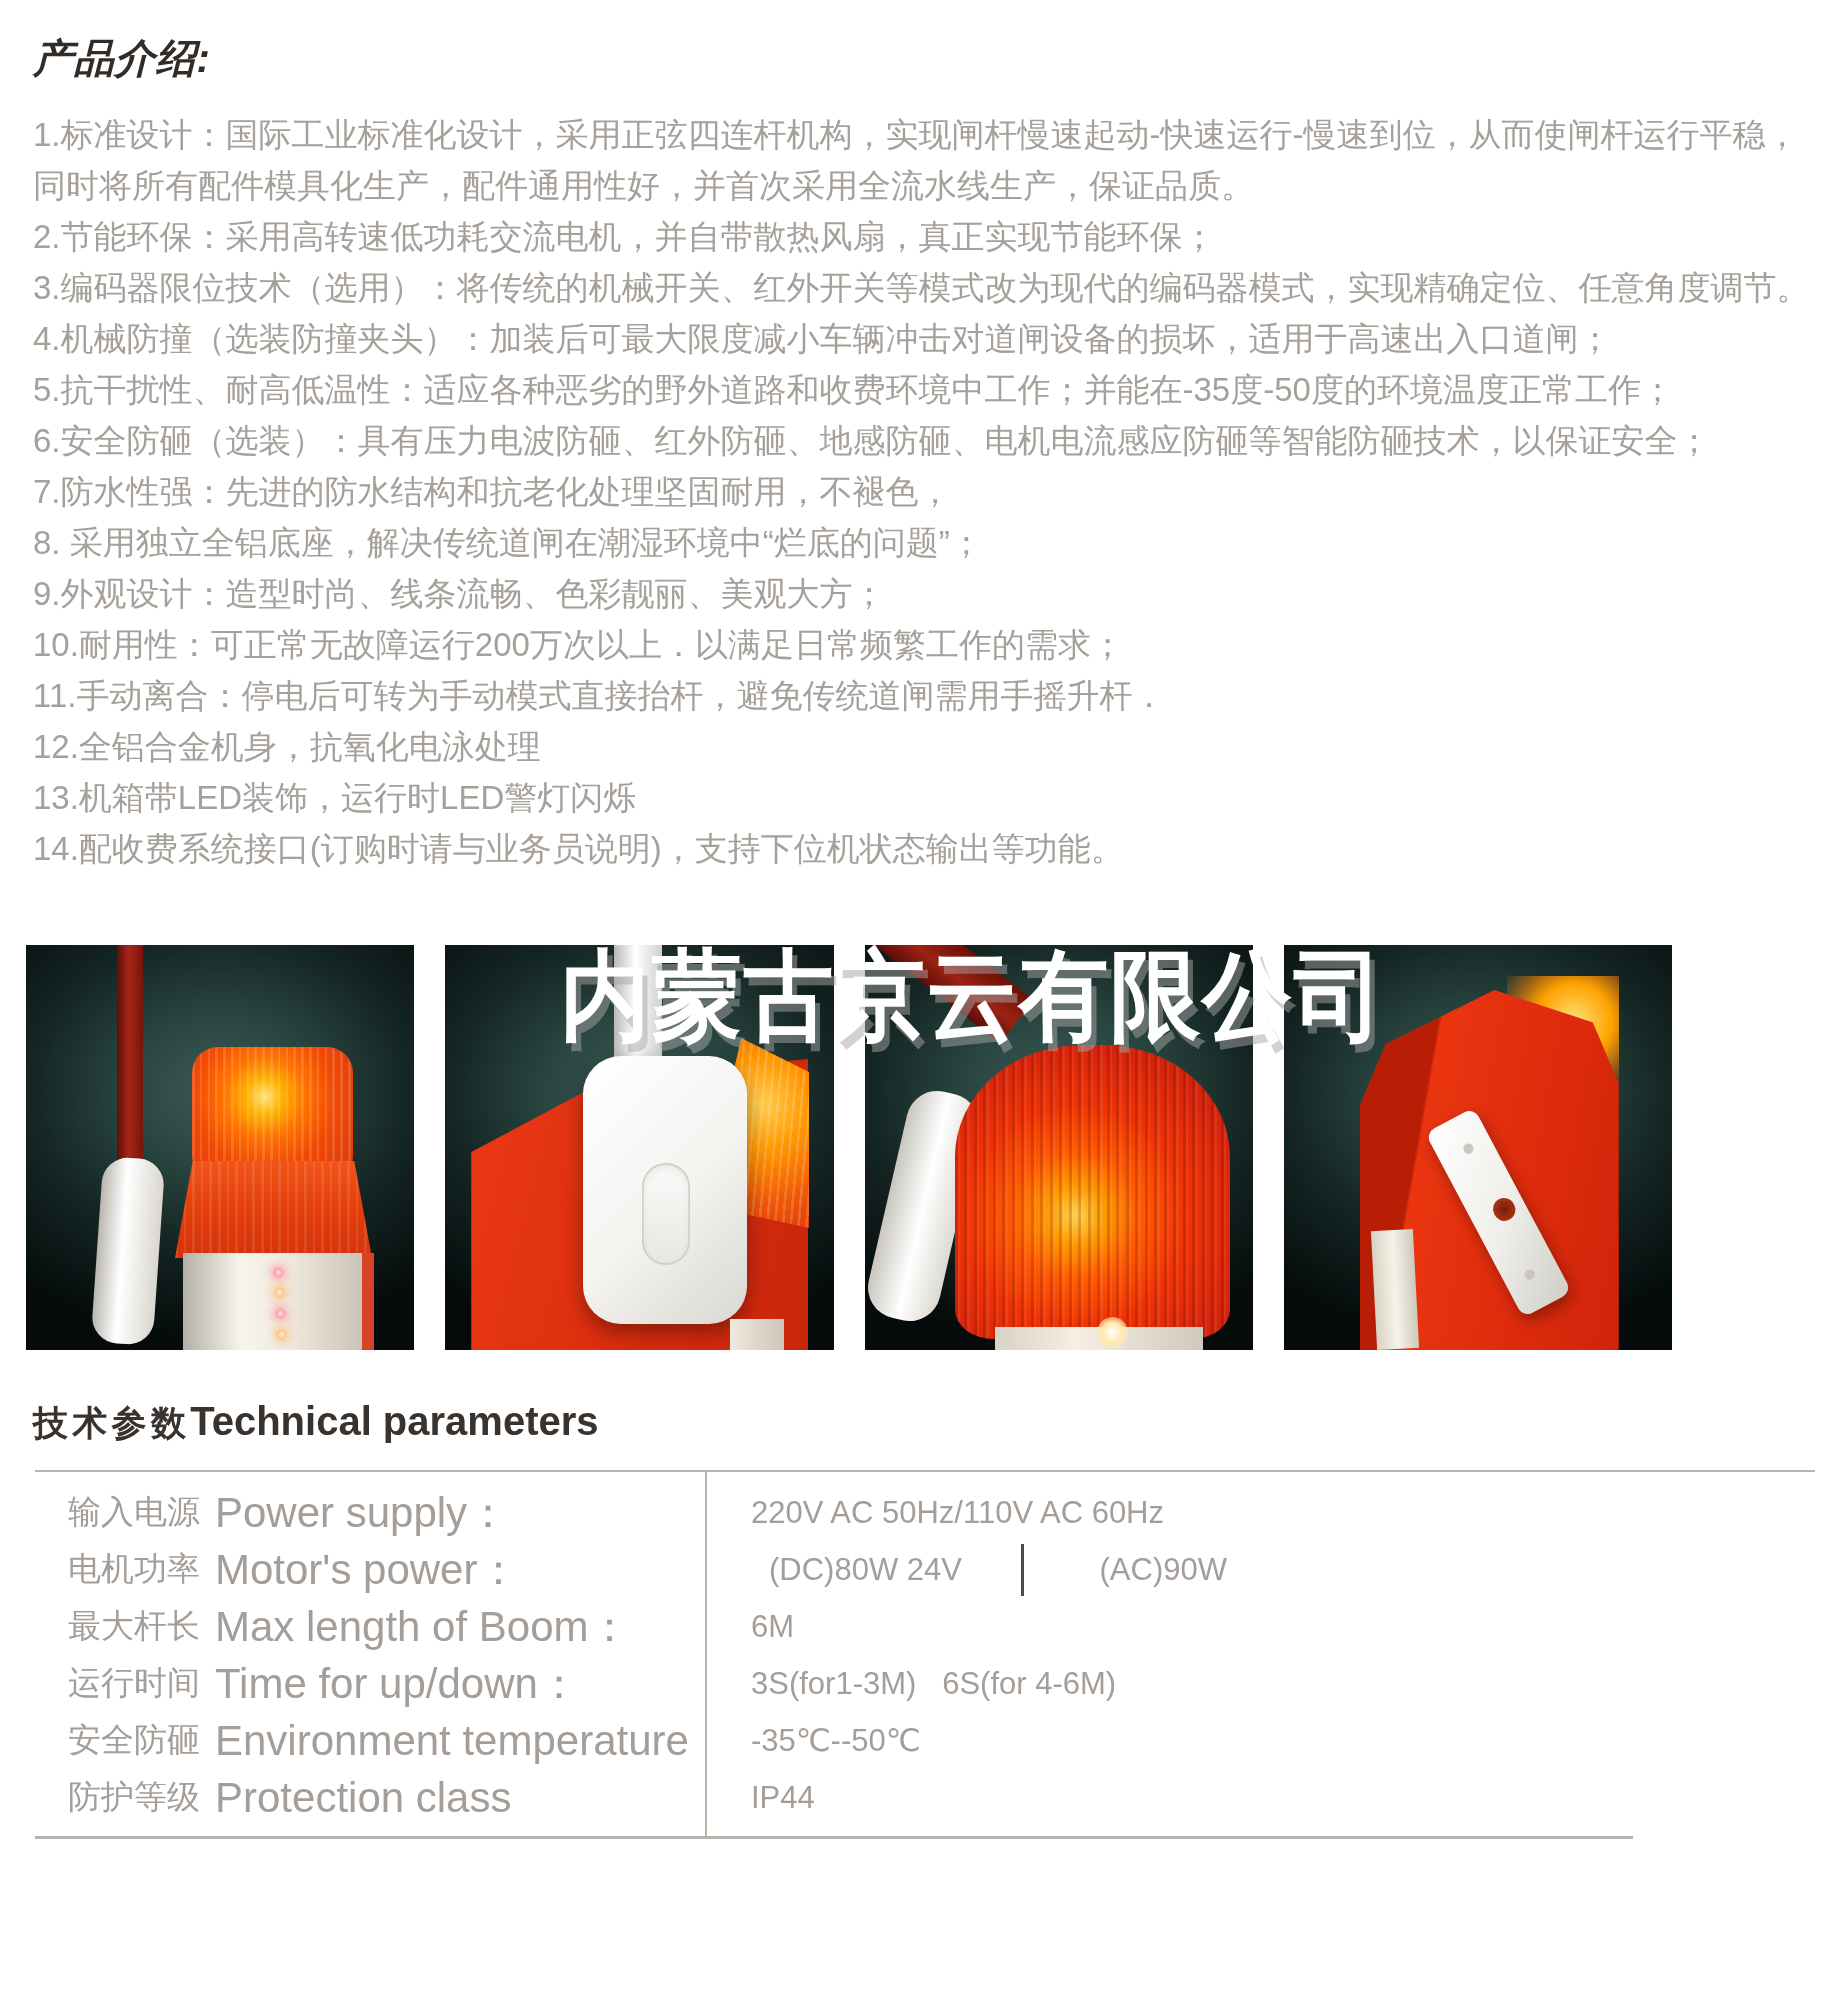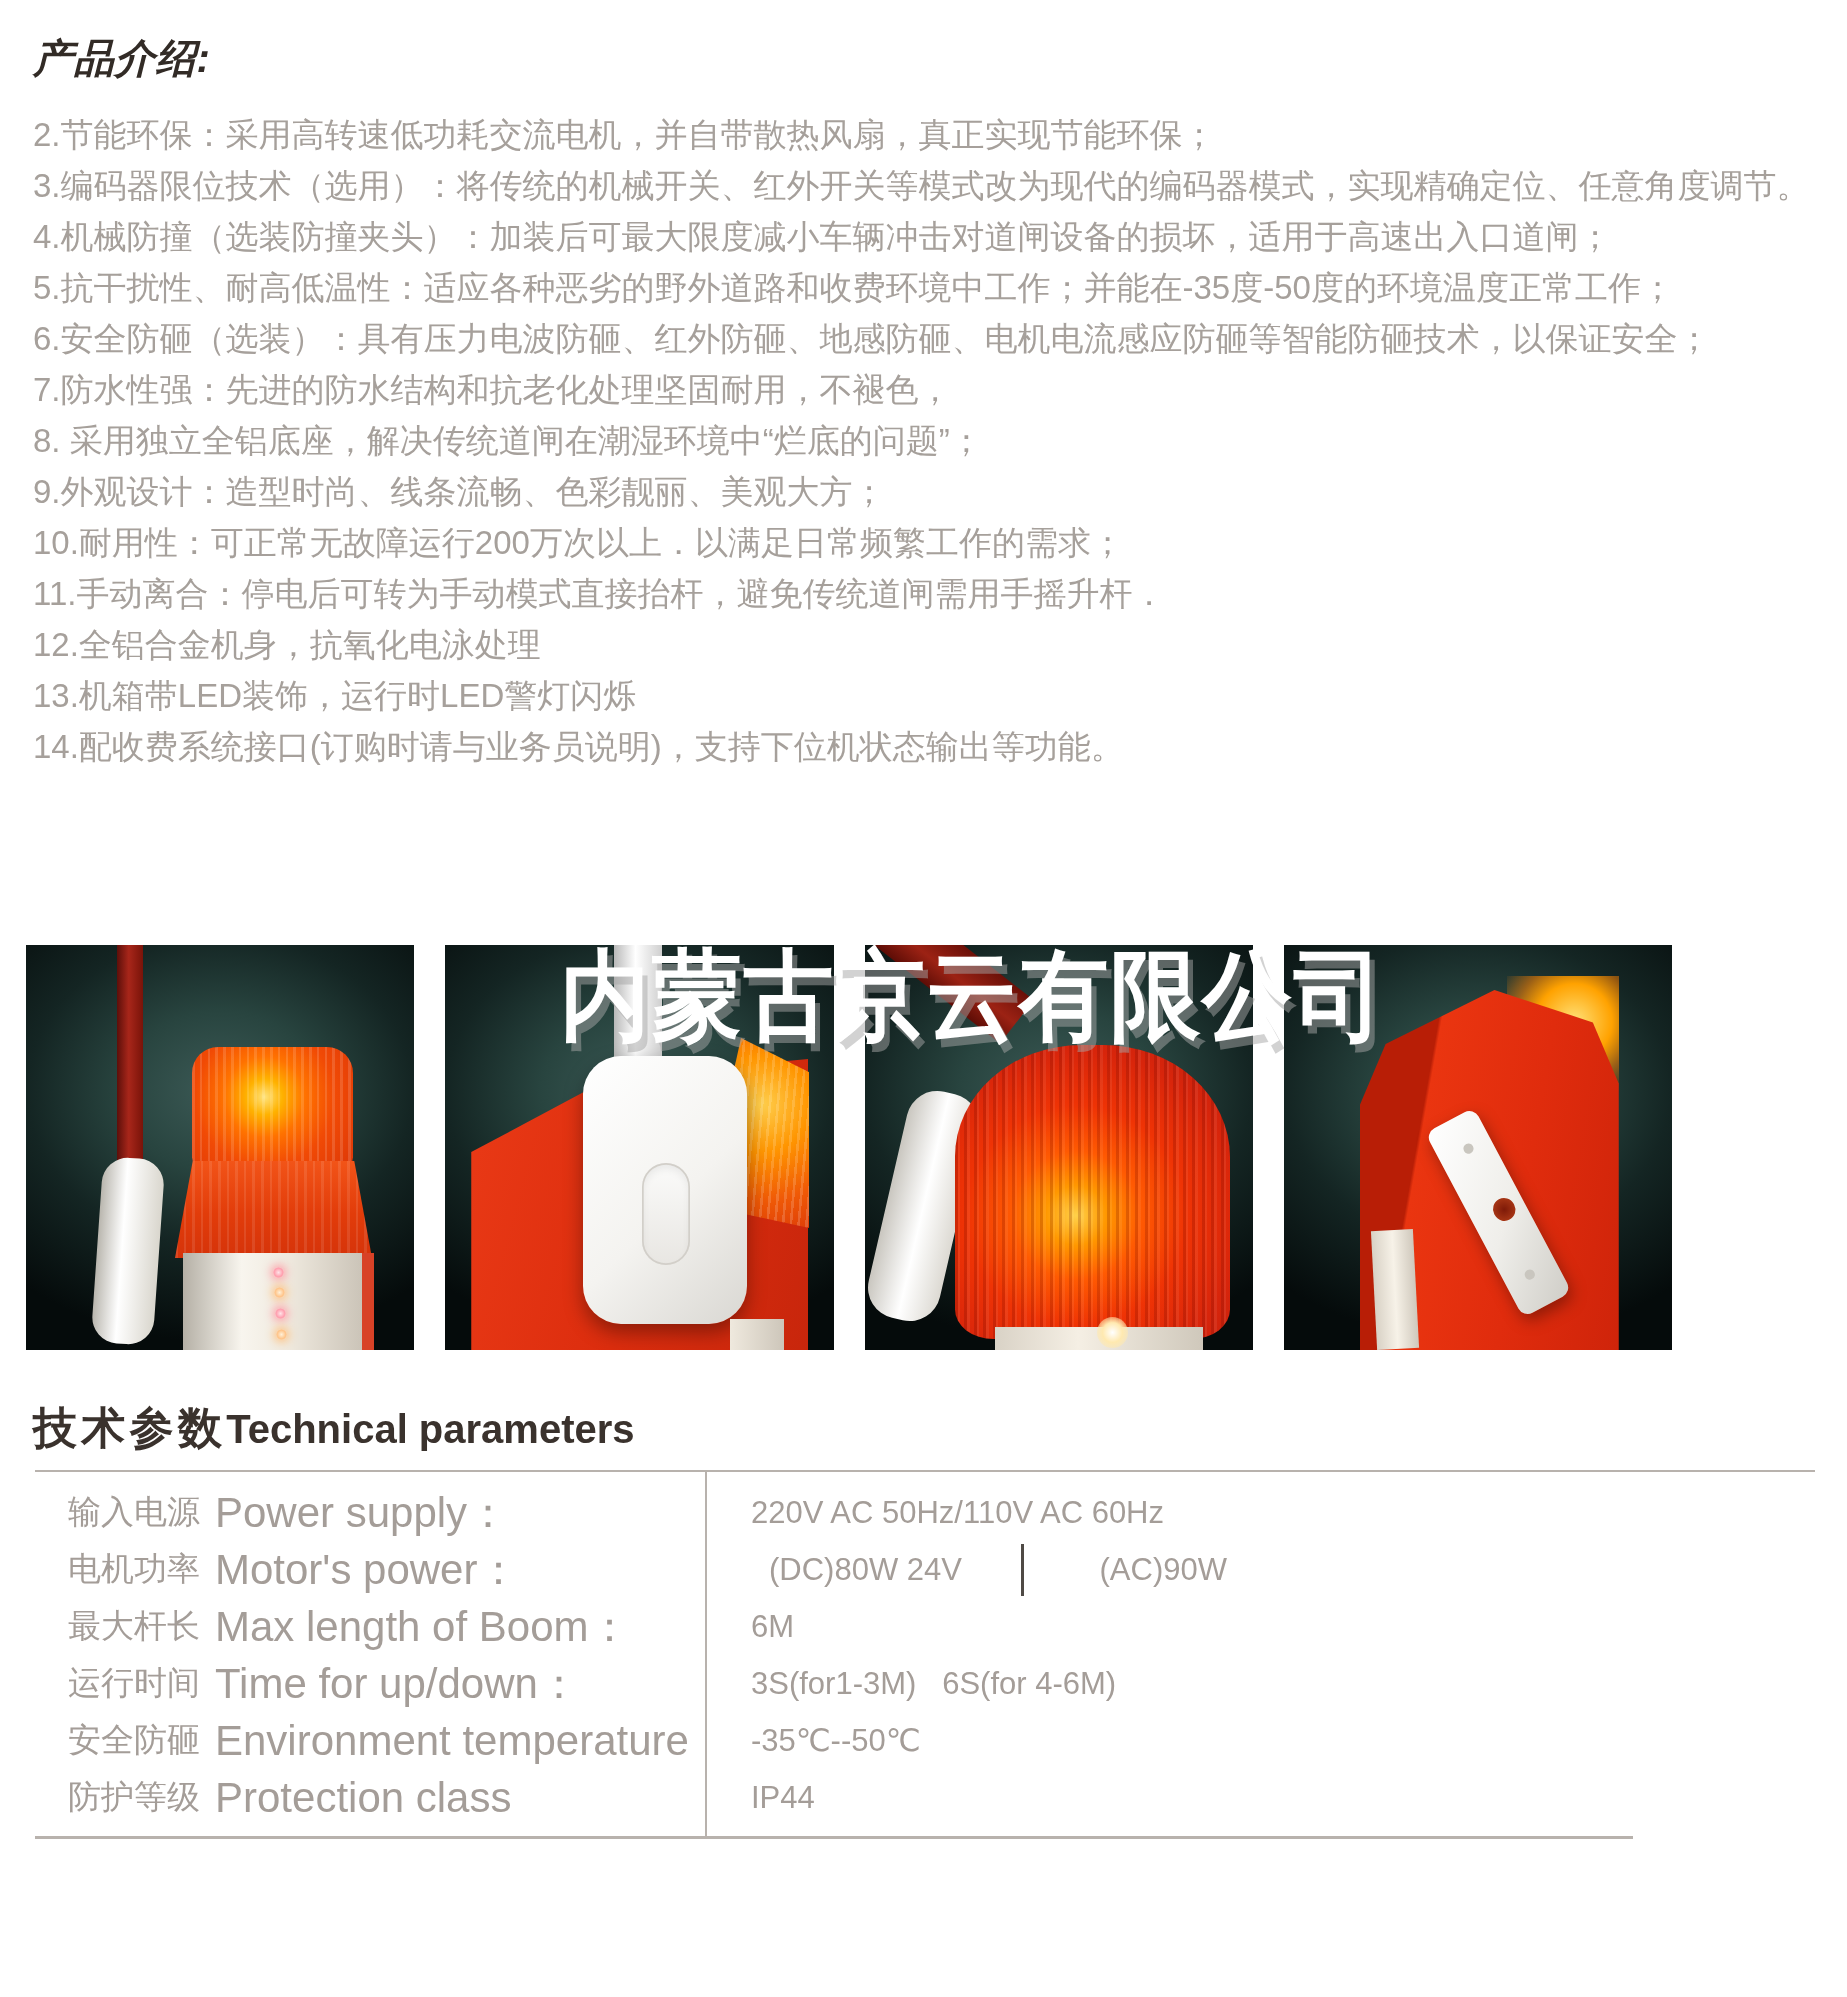--- a/index.html
+++ b/index.html
@@ -88,21 +88,21 @@
   
   .watermark {
     position:absolute; left:560px; top:930px; z-index:6; white-space:nowrap;
     font-size:90px; font-weight:bold; color:#ffffff; letter-spacing:1.7px;
     transform:scaleY(1.1); transform-origin:top left;
     text-shadow:5.2px 7px 0 rgba(165,165,165,0.5);
   }
 
   
   .tech-heading { position:absolute; left:33px; top:1399px; color:#3a322d; font-weight:bold; }
-  .tech-heading .zh { font-size:44px; letter-spacing:4.3px; }
+  .tech-heading .zh { font-size:35px; letter-spacing:4.3px; }
   .tech-heading .en { font-size:40px; letter-spacing:0; }
 
   .spec-table { position:absolute; left:35px; top:1470px; width:1780px; height:367px; border-top:2.6px solid #b8b2ad; }
   .spec-bottom  { position:absolute; left:0; top:364px; width:1598px; height:2.6px; background:#b8b2ad; }
   .spec-divider { position:absolute; left:670px; top:0;  width:1.7px;   height:367px; background:#b8b2ad; }
   .spec-rows { padding-top:12px; }
   .spec-row { display:flex; align-items:center; height:57px; }
   .spec-zh  { width:147px; margin-left:33px; font-size:33px; color:#a49d98; }
   .spec-en  { width:489px; font-size:42px; color:#a49d98; }
   .spec-val { margin-left:47px; font-size:31px; color:#a49d98; white-space:pre; }
@@ -111,20 +111,21 @@
   .val-ac   { margin-left:76px; }
 </style>
 </head>
 <body>
 
 <div class="page">
 
   <div class="intro">
     <h1>产品介绍:</h1>
     <div class="features">
+      <p>1.标准设计：国际工业标准化设计，采用正弦四连杆机构，实现闸杆慢速起动-快速运行-慢速到位，从而使闸杆运行平稳，同时将所有配件模具化生产，配件通用性好，并首次采用全流水线生产，保证品质。</p>
       <p>2.节能环保：采用高转速低功耗交流电机，并自带散热风扇，真正实现节能环保；</p>
       <p>3.编码器限位技术（选用）：将传统的机械开关、红外开关等模式改为现代的编码器模式，实现精确定位、任意角度调节。</p>
       <p>4.机械防撞（选装防撞夹头）：加装后可最大限度减小车辆冲击对道闸设备的损坏，适用于高速出入口道闸；</p>
       <p>5.抗干扰性、耐高低温性：适应各种恶劣的野外道路和收费环境中工作；并能在-35度-50度的环境温度正常工作；</p>
       <p>6.安全防砸（选装）：具有压力电波防砸、红外防砸、地感防砸、电机电流感应防砸等智能防砸技术，以保证安全；</p>
       <p>7.防水性强：先进的防水结构和抗老化处理坚固耐用，不褪色，</p>
       <p>8. 采用独立全铝底座，解决传统道闸在潮湿环境中“烂底的问题”；</p>
       <p>9.外观设计：造型时尚、线条流畅、色彩靓丽、美观大方；</p>
       <p>10.耐用性：可正常无故障运行200万次以上．以满足日常频繁工作的需求；</p>
       <p>11.手动离合：停电后可转为手动模式直接抬杆，避免传统道闸需用手摇升杆．</p>

